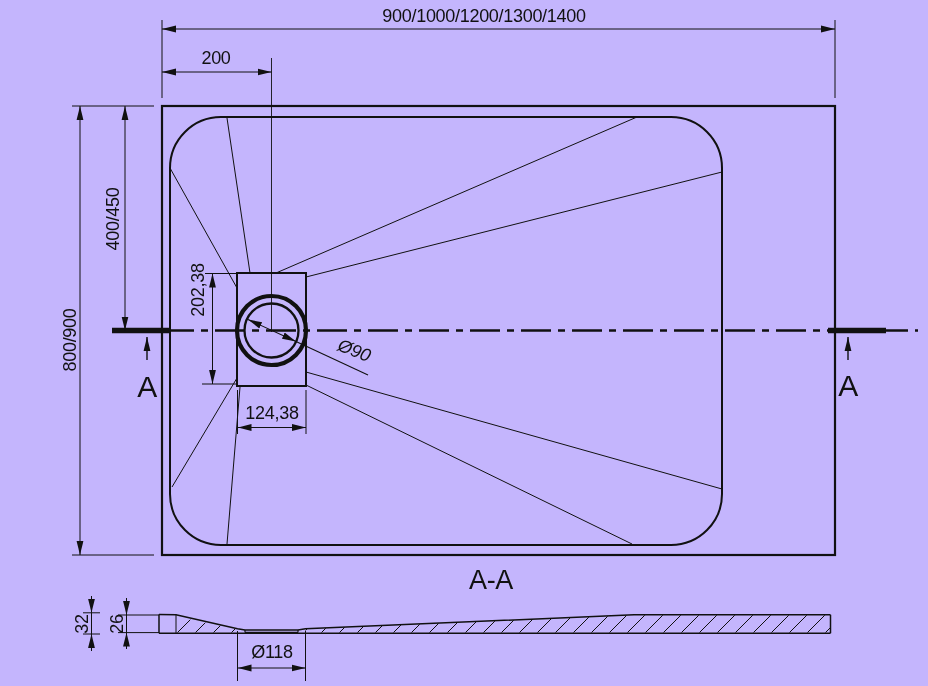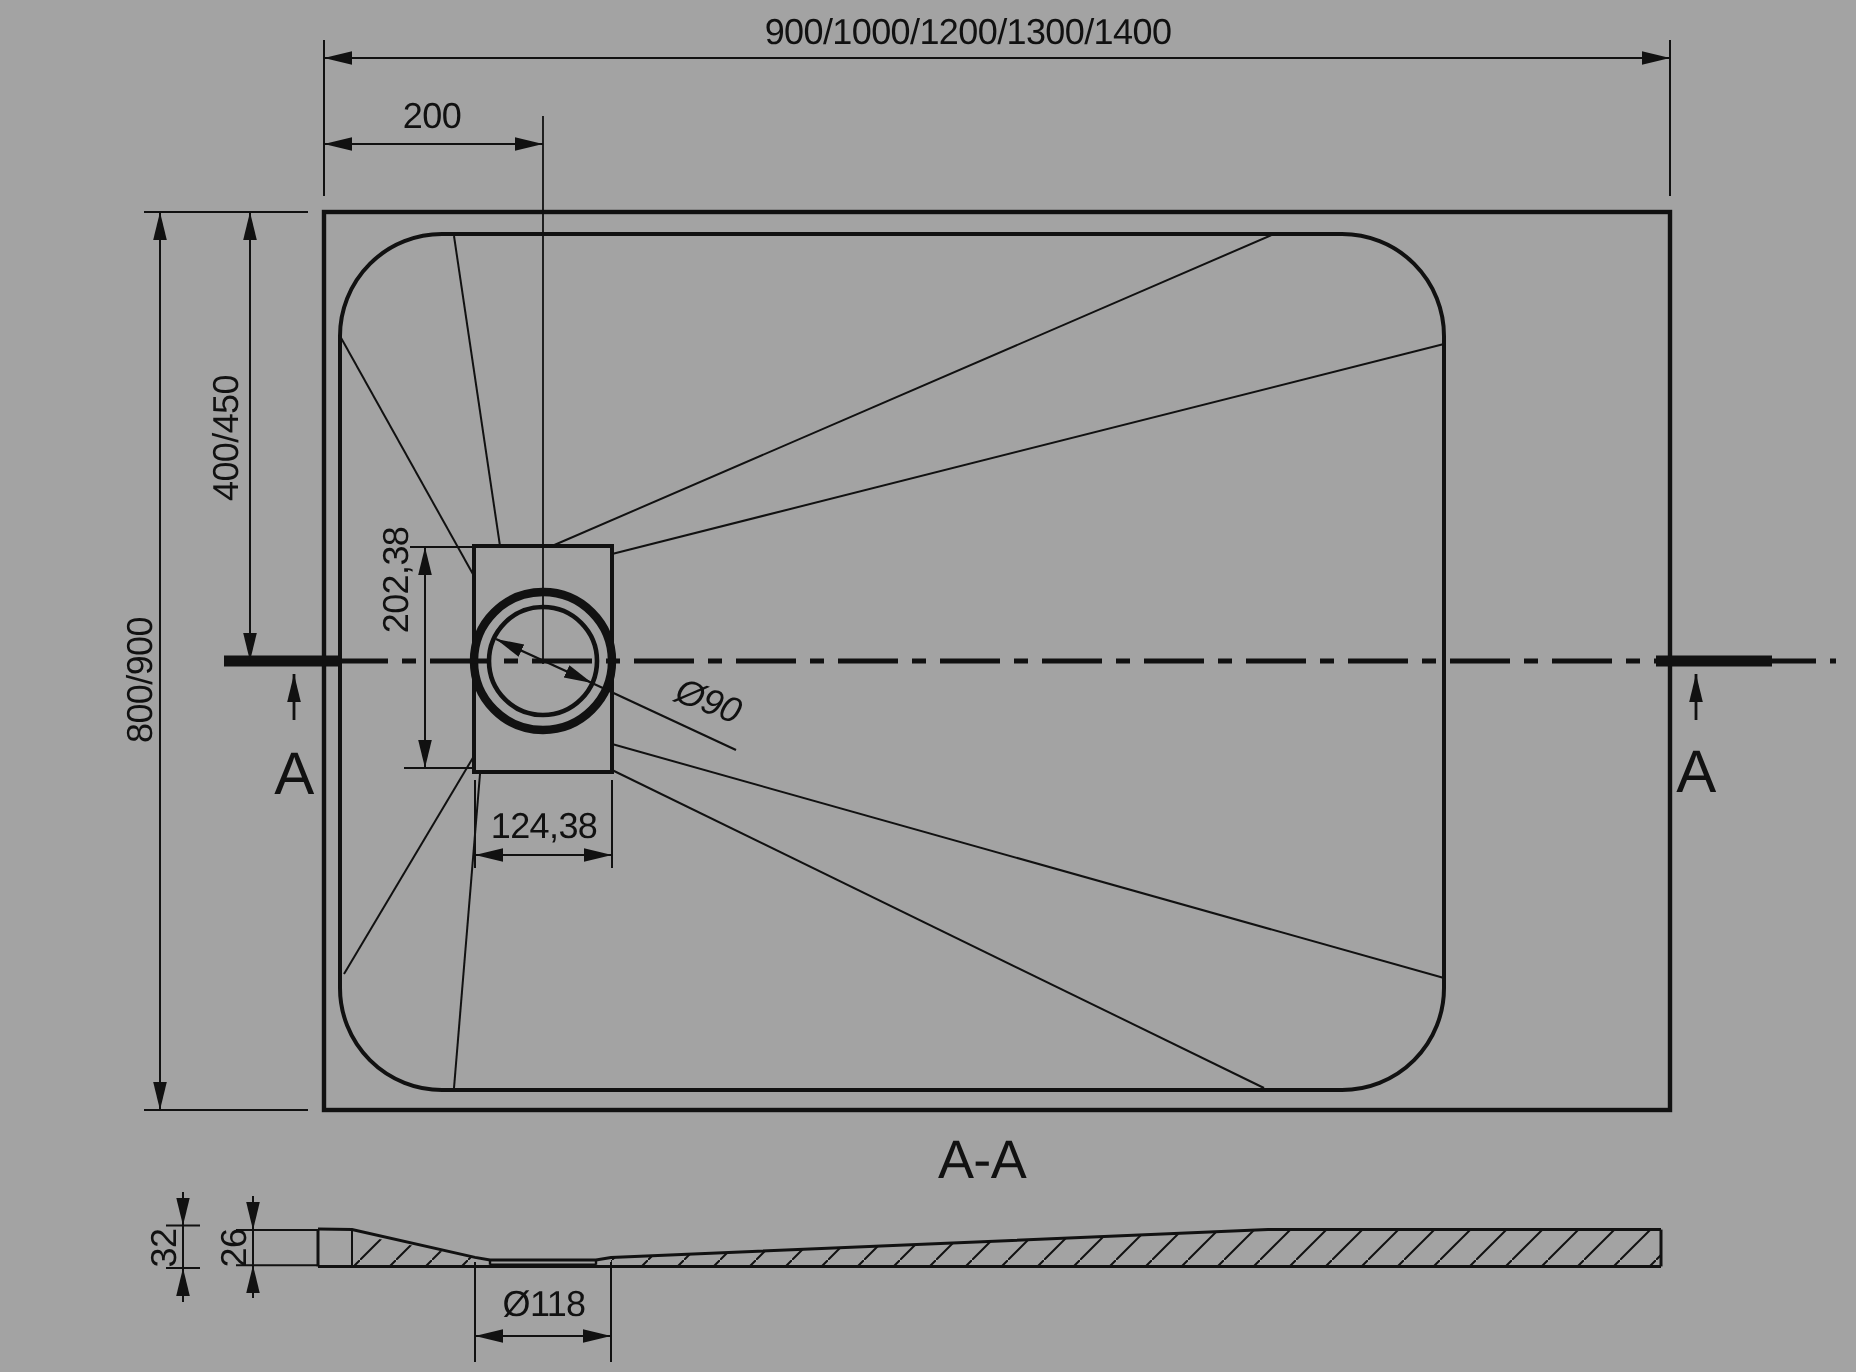--- a/index.html
+++ b/index.html
@@ -1,16 +1,16 @@
 <!DOCTYPE html>
 <html><head>
 <meta charset="utf-8">
 <style>
   html,body{margin:0;padding:0;background:#ffffff;}
-  .stage{position:relative;width:928px;height:686px;background:#a3a3a3;overflow:hidden;
+  .stage{position:relative;width:928px;height:686px;background:#c4b5fd;overflow:hidden;
          font-family:"Liberation Sans", sans-serif;}
   svg{display:block}
   text{fill:#111111;font-family:"Liberation Sans","DejaVu Sans",sans-serif;letter-spacing:-0.3px;}
   .dimtxt{font-size:18px;}
   .marktxt{font-size:30px;}
   .sectxt{font-size:27px;}
   .ital{font-style:italic;}
 </style>
 </head>
 <body>

